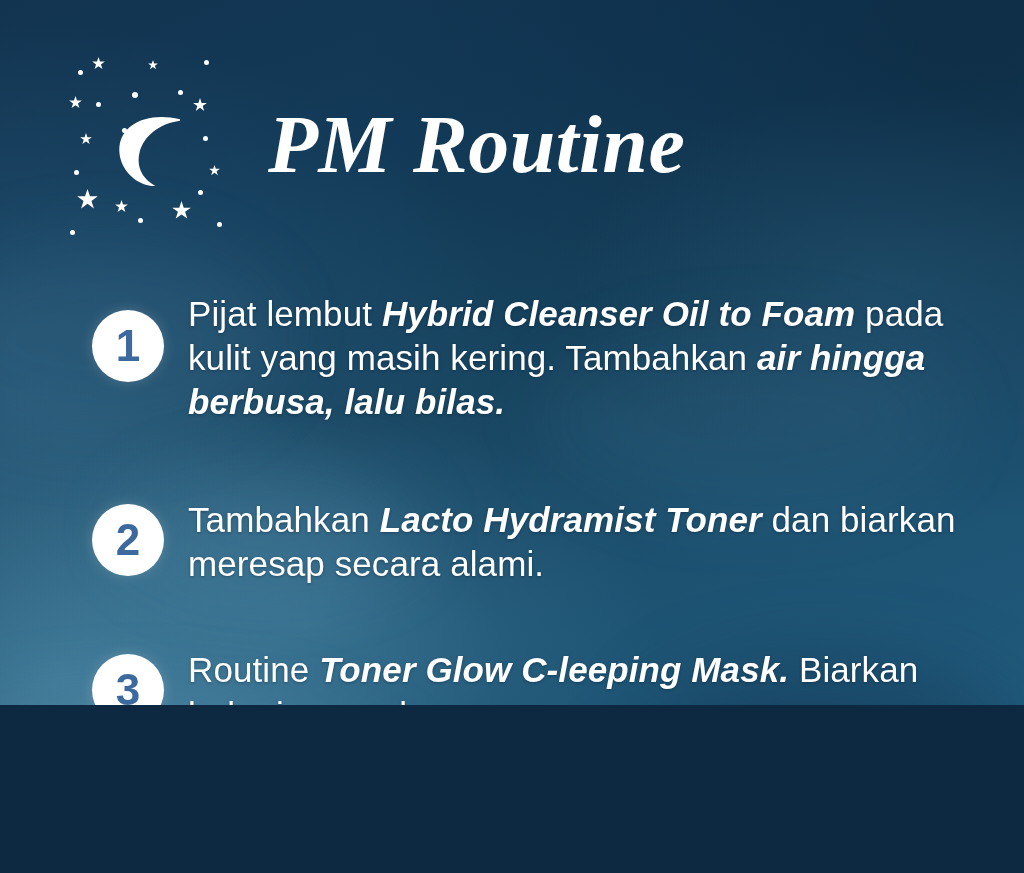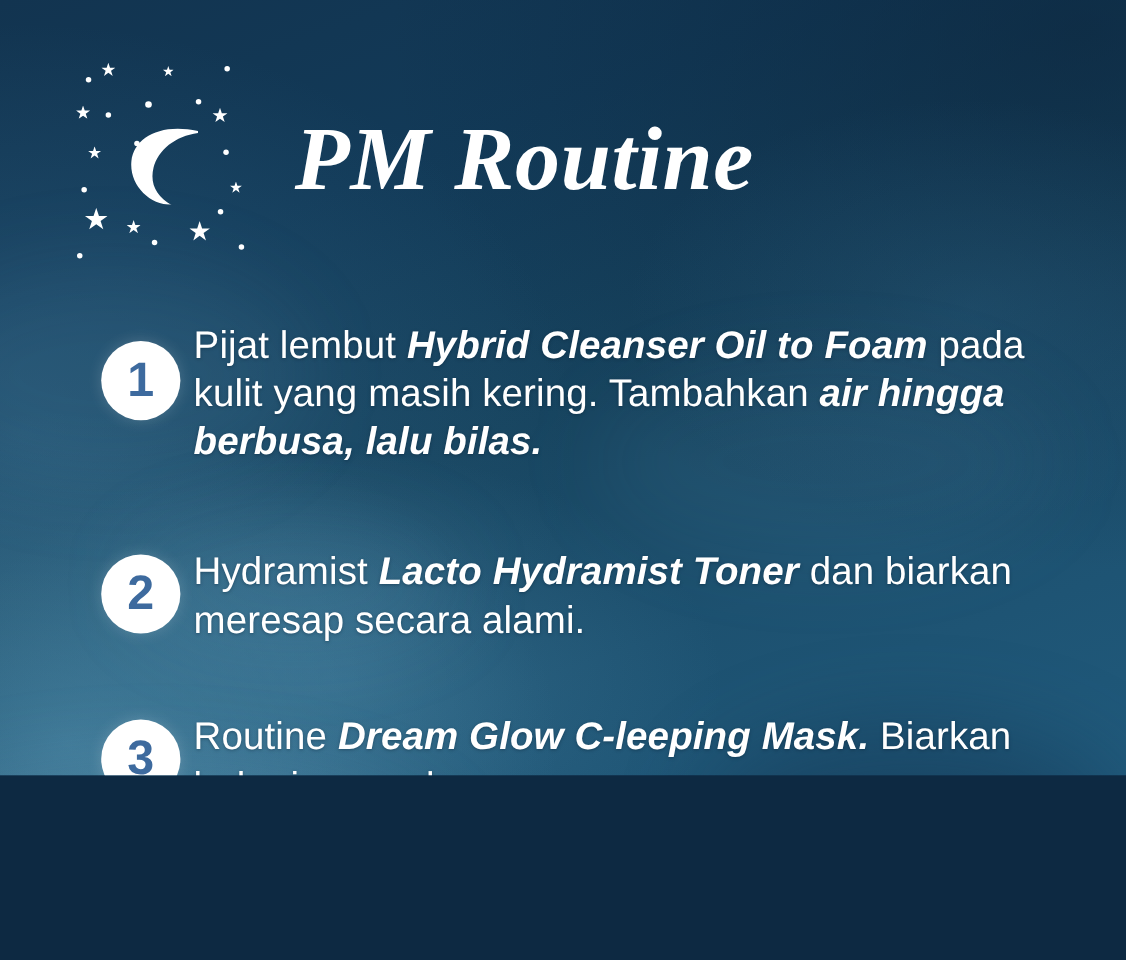--- a/index.html
+++ b/index.html
@@ -110,21 +110,21 @@
     font-weight: 700;
     font-size: 44px;
     line-height: 1;
     color: #3d6a9e;
   }
   .step-1 .badge { margin-top: 18px; }
   .step-2 .badge { margin-top: 6px; }
   .step-3 .badge { margin-top: 6px; }
 
   .step-text {
-    margin-left: 12px;
+    margin-left: 24px;
     max-width: 800px;
     color: #ffffff;
     font-size: 35px;
     line-height: 1.26;
     font-weight: 400;
     letter-spacing: 0.1px;
     text-shadow: 0 1px 3px rgba(4,20,36,0.35);
   }
   .step-text b {
     font-weight: 700;
@@ -177,22 +177,22 @@
 
   <div id="steps">
 
     <div class="step step-1">
       <div class="badge">1</div>
       <div class="step-text"><span>Pijat lembut </span><b>Hybrid Cleanser Oil to Foam</b><span> pada kulit yang masih kering. Tambahkan </span><b>air hingga berbusa, lalu bilas.</b></div>
     </div>
 
     <div class="step step-2">
       <div class="badge">2</div>
-      <div class="step-text"><span>Hydramist </span><b>Lacto Hydramist Toner</b><span> dan biarkan meresap secara alami.</span></div>
+      <div class="step-text"><span>Tambahkan </span><b>Lacto Hydramist Toner</b><span> dan biarkan meresap secara alami.</span></div>
     </div>
 
     <div class="step step-3">
       <div class="badge">3</div>
-      <div class="step-text"><span>Routine </span><b>Dream Glow C-leeping Mask.</b><span> Biarkan bekerja semalaman.</span></div>
+      <div class="step-text"><span>Routine </span><b>Toner Glow C-leeping Mask.</b><span> Biarkan bekerja semalaman.</span></div>
     </div>
 
   </div>
 </div>
 
 </body></html>

